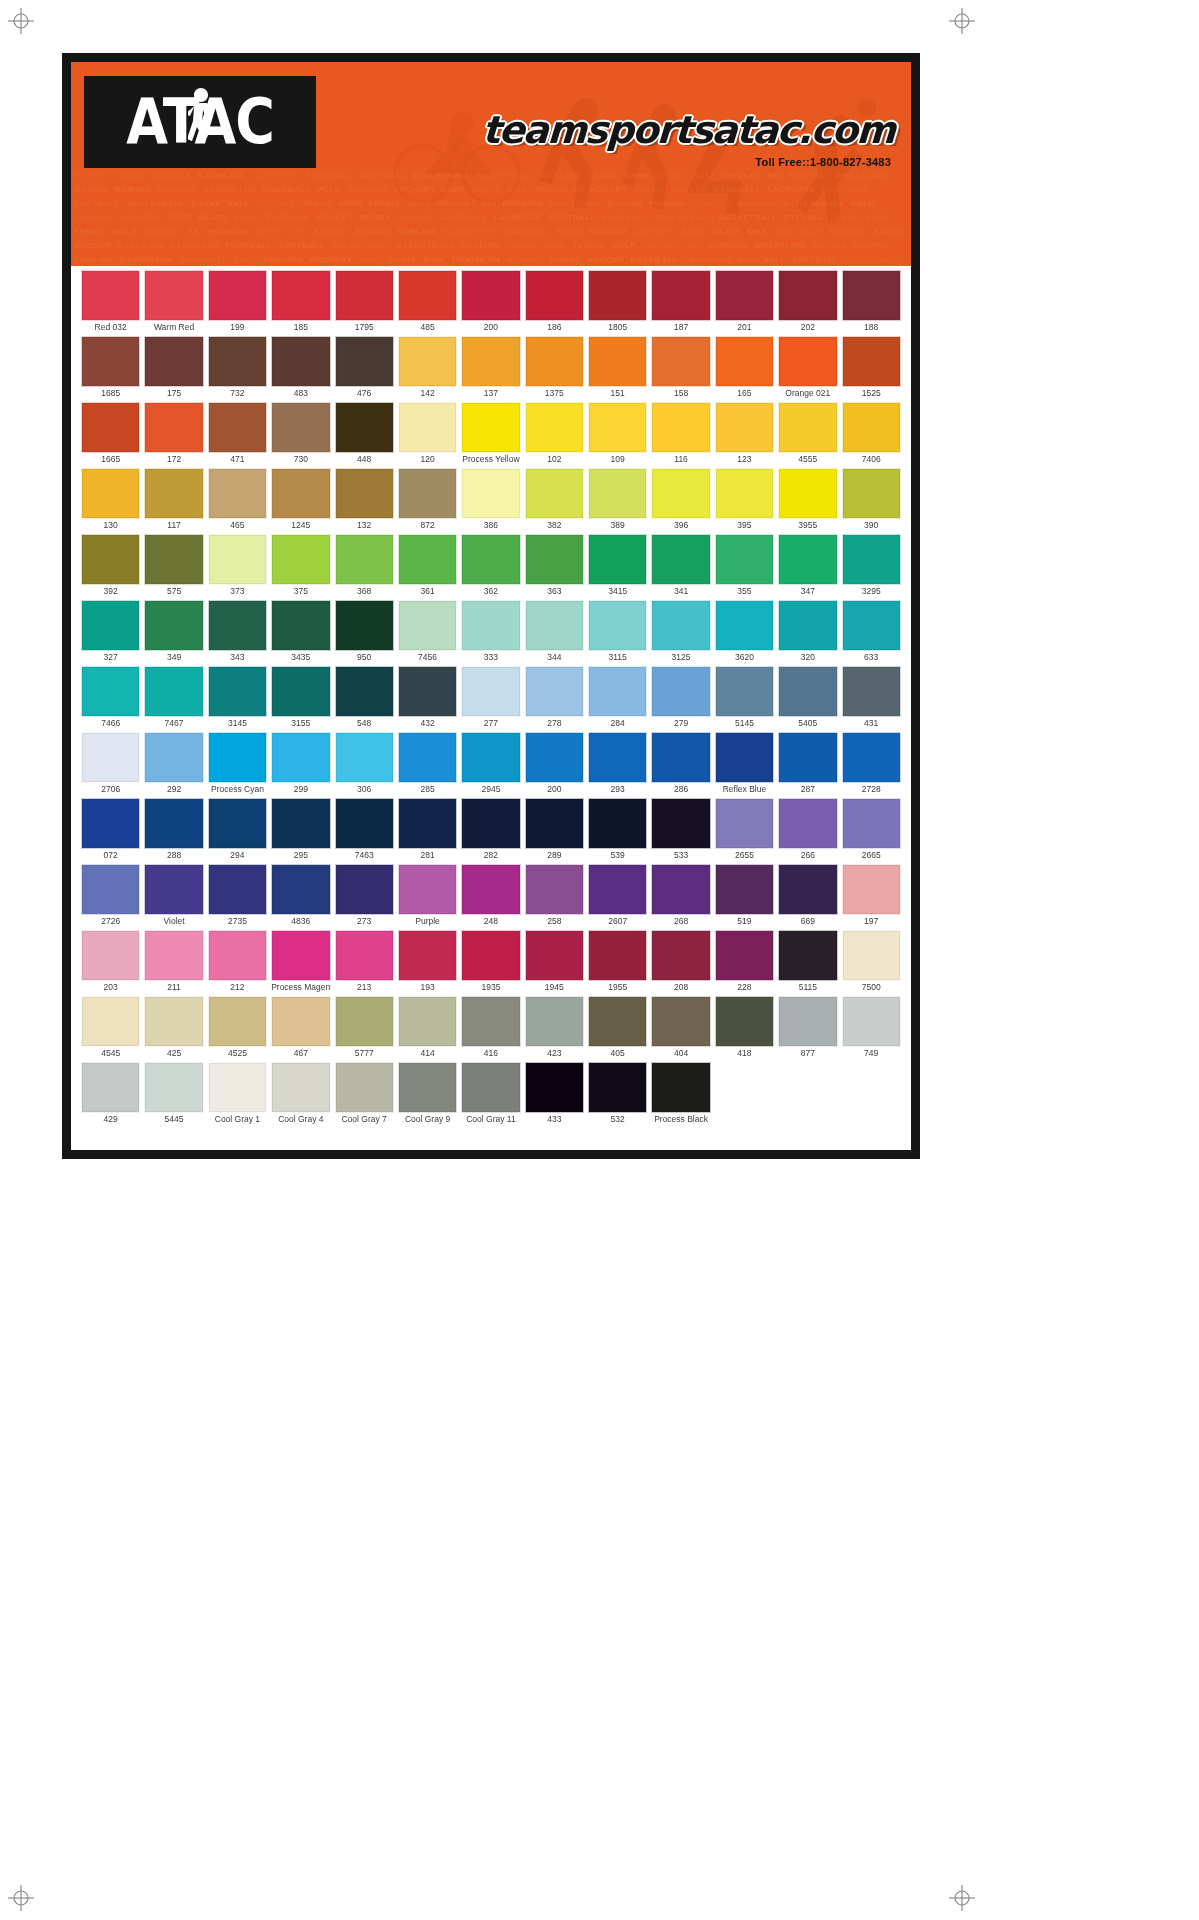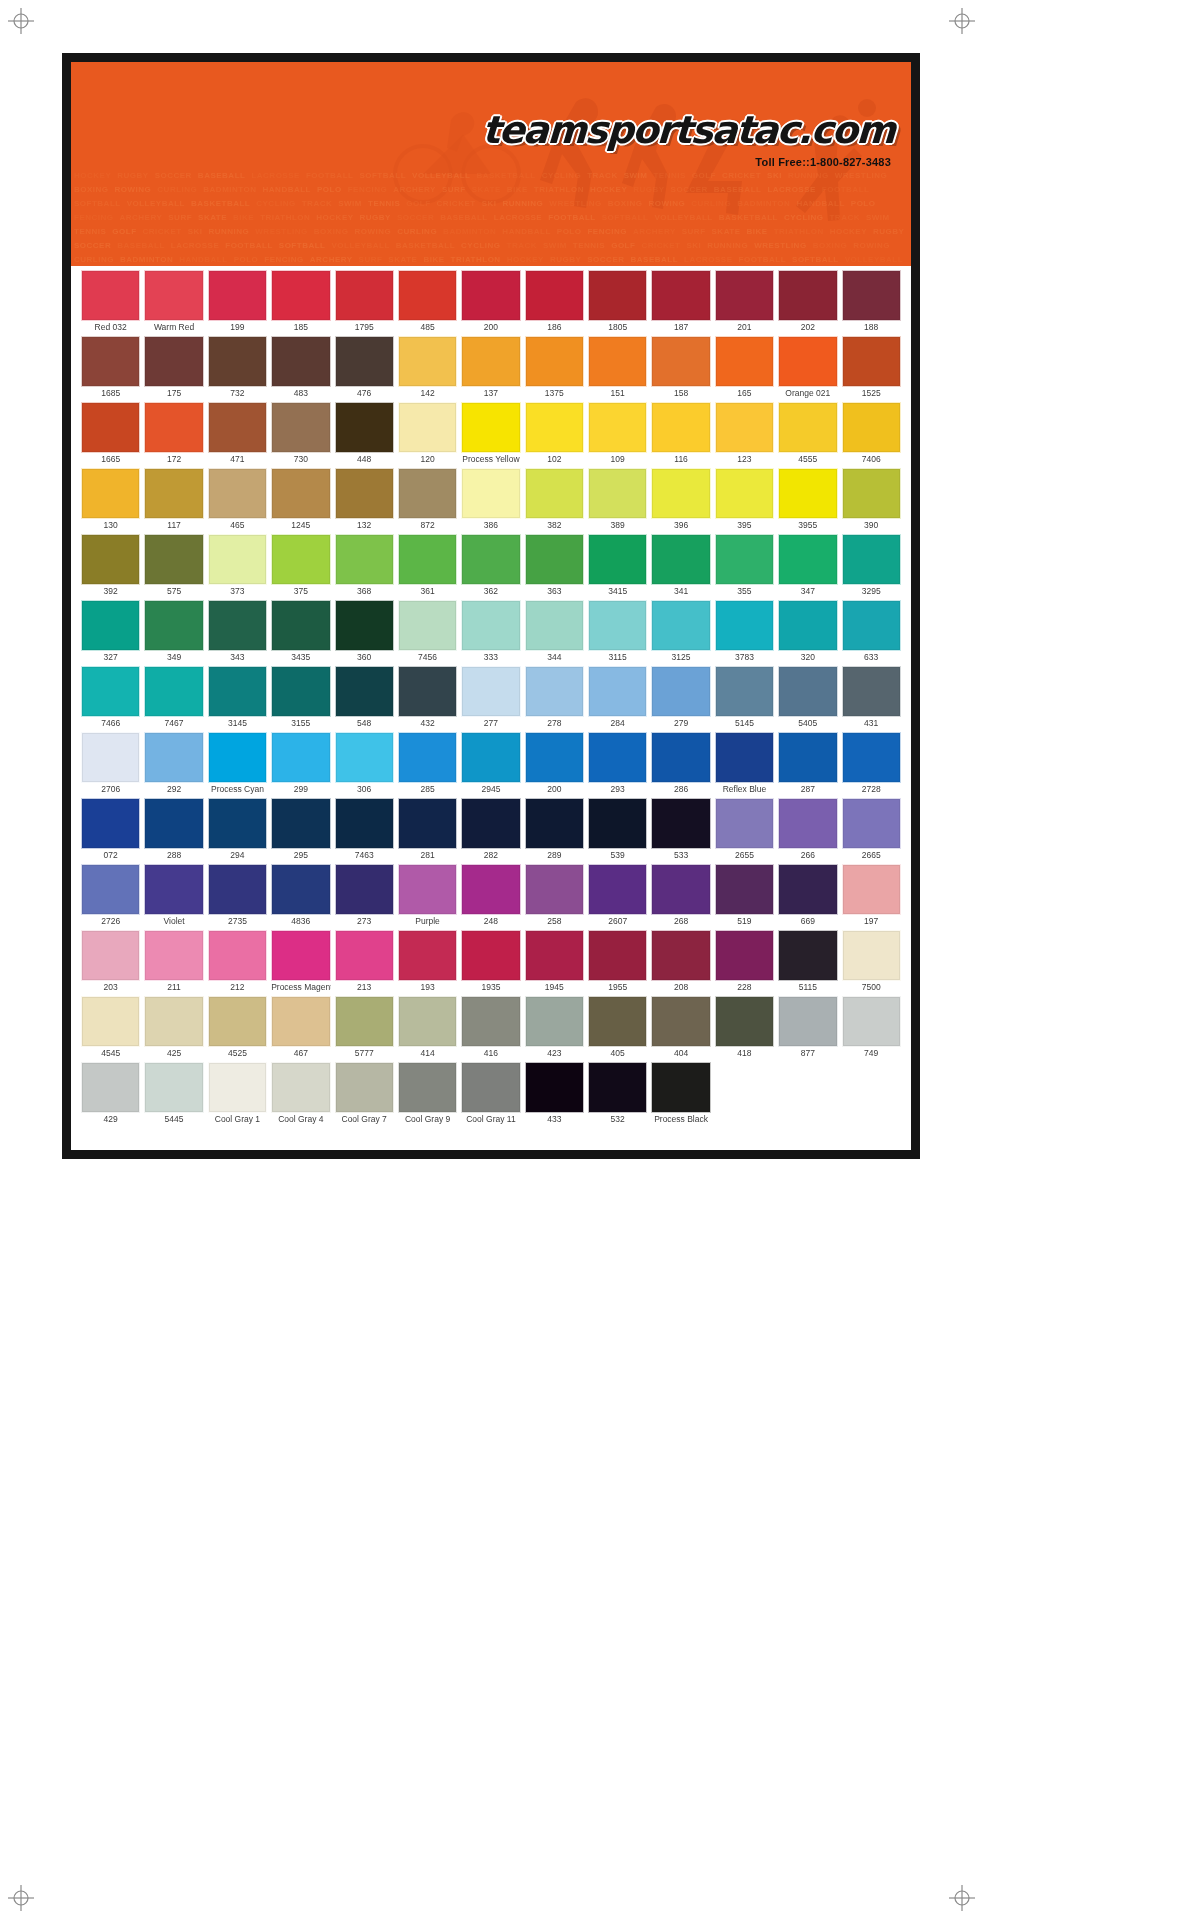--- a/index.html
+++ b/index.html
@@ -222,20 +222,27 @@
         </g>
 
         <g class="sil" opacity=".4">
           <path d="M762 56 c8 -7 18 0 18 9 c0 8 -7 12 -13 11 l-2 28 l18 -18 l8 8 l-24 26 l2 38 l-12 1 l-3 -32 l-20 24 l-9 -7 l22 -30 l-4 -34 z"></path>
           <circle cx="796" cy="46" r="9"></circle>
         </g>
       </svg>
 
       <div id="wordcloud"><span style="font-size:8px;opacity:0.35">HOCKEY</span><span style="font-size:8px;opacity:0.48">RUGBY</span><span style="font-size:8px;opacity:0.61">SOCCER</span><span style="font-size:8px;opacity:0.74">BASEBALL</span><span style="font-size:8px;opacity:0.37">LACROSSE</span><span style="font-size:8px;opacity:0.50">FOOTBALL</span><span style="font-size:8px;opacity:0.63">SOFTBALL</span><span style="font-size:8px;opacity:0.76">VOLLEYBALL</span><span style="font-size:8px;opacity:0.39">BASKETBALL</span><span style="font-size:8px;opacity:0.52">CYCLING</span><span style="font-size:8px;opacity:0.65">TRACK</span><span style="font-size:8px;opacity:0.78">SWIM</span><span style="font-size:8px;opacity:0.41">TENNIS</span><span style="font-size:8px;opacity:0.54">GOLF</span><span style="font-size:8px;opacity:0.67">CRICKET</span><span style="font-size:8px;opacity:0.80">SKI</span><span style="font-size:8px;opacity:0.43">RUNNING</span><span style="font-size:8px;opacity:0.56">WRESTLING</span><span style="font-size:8px;opacity:0.69">BOXING</span><span style="font-size:8px;opacity:0.82">ROWING</span><span style="font-size:8px;opacity:0.45">CURLING</span><span style="font-size:8px;opacity:0.58">BADMINTON</span><span style="font-size:8px;opacity:0.71">HANDBALL</span><span style="font-size:8px;opacity:0.84">POLO</span><span style="font-size:8px;opacity:0.47">FENCING</span><span style="font-size:8px;opacity:0.60">ARCHERY</span><span style="font-size:8px;opacity:0.73">SURF</span><span style="font-size:8px;opacity:0.36">SKATE</span><span style="font-size:8px;opacity:0.49">BIKE</span><span style="font-size:8px;opacity:0.62">TRIATHLON</span><span style="font-size:8px;opacity:0.75">HOCKEY</span><span style="font-size:8px;opacity:0.38">RUGBY</span><span style="font-size:8px;opacity:0.51">SOCCER</span><span style="font-size:8px;opacity:0.64">BASEBALL</span><span style="font-size:8px;opacity:0.77">LACROSSE</span><span style="font-size:8px;opacity:0.40">FOOTBALL</span><span style="font-size:8px;opacity:0.53">SOFTBALL</span><span style="font-size:8px;opacity:0.66">VOLLEYBALL</span><span style="font-size:8px;opacity:0.79">BASKETBALL</span><span style="font-size:8px;opacity:0.42">CYCLING</span><span style="font-size:8px;opacity:0.55">TRACK</span><span style="font-size:8px;opacity:0.68">SWIM</span><span style="font-size:8px;opacity:0.81">TENNIS</span><span style="font-size:8px;opacity:0.44">GOLF</span><span style="font-size:8px;opacity:0.57">CRICKET</span><span style="font-size:8px;opacity:0.70">SKI</span><span style="font-size:8px;opacity:0.83">RUNNING</span><span style="font-size:8px;opacity:0.46">WRESTLING</span><span style="font-size:8px;opacity:0.59">BOXING</span><span style="font-size:8px;opacity:0.72">ROWING</span><span style="font-size:8px;opacity:0.35">CURLING</span><span style="font-size:8px;opacity:0.48">BADMINTON</span><span style="font-size:8px;opacity:0.61">HANDBALL</span><span style="font-size:8px;opacity:0.74">POLO</span><span style="font-size:8px;opacity:0.37">FENCING</span><span style="font-size:8px;opacity:0.50">ARCHERY</span><span style="font-size:8px;opacity:0.63">SURF</span><span style="font-size:8px;opacity:0.76">SKATE</span><span style="font-size:8px;opacity:0.39">BIKE</span><span style="font-size:8px;opacity:0.52">TRIATHLON</span><span style="font-size:8px;opacity:0.65">HOCKEY</span><span style="font-size:8px;opacity:0.78">RUGBY</span><span style="font-size:8px;opacity:0.41">SOCCER</span><span style="font-size:8px;opacity:0.54">BASEBALL</span><span style="font-size:8px;opacity:0.67">LACROSSE</span><span style="font-size:8px;opacity:0.80">FOOTBALL</span><span style="font-size:8px;opacity:0.43">SOFTBALL</span><span style="font-size:8px;opacity:0.56">VOLLEYBALL</span><span style="font-size:8px;opacity:0.69">BASKETBALL</span><span style="font-size:8px;opacity:0.82">CYCLING</span><span style="font-size:8px;opacity:0.45">TRACK</span><span style="font-size:8px;opacity:0.58">SWIM</span><span style="font-size:8px;opacity:0.71">TENNIS</span><span style="font-size:8px;opacity:0.84">GOLF</span><span style="font-size:8px;opacity:0.47">CRICKET</span><span style="font-size:8px;opacity:0.60">SKI</span><span style="font-size:8px;opacity:0.73">RUNNING</span><span style="font-size:8px;opacity:0.36">WRESTLING</span><span style="font-size:8px;opacity:0.49">BOXING</span><span style="font-size:8px;opacity:0.62">ROWING</span><span style="font-size:8px;opacity:0.75">CURLING</span><span style="font-size:8px;opacity:0.38">BADMINTON</span><span style="font-size:8px;opacity:0.51">HANDBALL</span><span style="font-size:8px;opacity:0.64">POLO</span><span style="font-size:8px;opacity:0.77">FENCING</span><span style="font-size:8px;opacity:0.40">ARCHERY</span><span style="font-size:8px;opacity:0.53">SURF</span><span style="font-size:8px;opacity:0.66">SKATE</span><span style="font-size:8px;opacity:0.79">BIKE</span><span style="font-size:8px;opacity:0.42">TRIATHLON</span><span style="font-size:8px;opacity:0.55">HOCKEY</span><span style="font-size:8px;opacity:0.68">RUGBY</span><span style="font-size:8px;opacity:0.81">SOCCER</span><span style="font-size:8px;opacity:0.44">BASEBALL</span><span style="font-size:8px;opacity:0.57">LACROSSE</span><span style="font-size:8px;opacity:0.70">FOOTBALL</span><span style="font-size:8px;opacity:0.83">SOFTBALL</span><span style="font-size:8px;opacity:0.46">VOLLEYBALL</span><span style="font-size:8px;opacity:0.59">BASKETBALL</span><span style="font-size:8px;opacity:0.72">CYCLING</span><span style="font-size:8px;opacity:0.35">TRACK</span><span style="font-size:8px;opacity:0.48">SWIM</span><span style="font-size:8px;opacity:0.61">TENNIS</span><span style="font-size:8px;opacity:0.74">GOLF</span><span style="font-size:8px;opacity:0.37">CRICKET</span><span style="font-size:8px;opacity:0.50">SKI</span><span style="font-size:8px;opacity:0.63">RUNNING</span><span style="font-size:8px;opacity:0.76">WRESTLING</span><span style="font-size:8px;opacity:0.39">BOXING</span><span style="font-size:8px;opacity:0.52">ROWING</span><span style="font-size:8px;opacity:0.65">CURLING</span><span style="font-size:8px;opacity:0.78">BADMINTON</span><span style="font-size:8px;opacity:0.41">HANDBALL</span><span style="font-size:8px;opacity:0.54">POLO</span><span style="font-size:8px;opacity:0.67">FENCING</span><span style="font-size:8px;opacity:0.80">ARCHERY</span><span style="font-size:8px;opacity:0.43">SURF</span><span style="font-size:8px;opacity:0.56">SKATE</span><span style="font-size:8px;opacity:0.69">BIKE</span><span style="font-size:8px;opacity:0.82">TRIATHLON</span><span style="font-size:8px;opacity:0.45">HOCKEY</span><span style="font-size:8px;opacity:0.58">RUGBY</span><span style="font-size:8px;opacity:0.71">SOCCER</span><span style="font-size:8px;opacity:0.84">BASEBALL</span><span style="font-size:8px;opacity:0.47">LACROSSE</span><span style="font-size:8px;opacity:0.60">FOOTBALL</span><span style="font-size:8px;opacity:0.73">SOFTBALL</span><span style="font-size:8px;opacity:0.36">VOLLEYBALL</span></div>
 
+      <div id="logo-box">
+        <span id="logo-text">ATAC</span>
+        <svg id="logo-figure" viewBox="0 0 26 62">
+          <path d="M13 2 c4 0 7 3 7 7 c0 4 -3 7 -7 7 c-4 0 -7 -3 -7 -7 c0 -4 3 -7 7 -7 z
+                   M10 17 l9 0 l4 13 l-5 2 l-3 -8 l-1 14 l6 12 l-4 4 l-7 -13 l-5 14 l-5 -2 l6 -18 l1 -14 l-4 9 l-5 -2 z" fill="#ffffff"></path>
+        </svg>
+      </div>
 
       <div id="brandline">
         <div id="brand-url">teamsportsatac.com</div>
         <div id="tollfree">Toll Free::1-800-827-3483</div>
       </div>
     </div>
 
     <div id="grid">
         <div class="row">
           <div class="cell">
@@ -519,21 +526,21 @@
           <div class="cell">
             <div class="chip" style="background: rgb(34, 98, 74);"></div>
             <div class="lbl">343</div>
           </div>
           <div class="cell">
             <div class="chip" style="background: rgb(29, 91, 66);"></div>
             <div class="lbl">3435</div>
           </div>
           <div class="cell">
             <div class="chip" style="background: rgb(19, 58, 36);"></div>
-            <div class="lbl">360</div>
+            <div class="lbl">950</div>
           </div>
           <div class="cell">
             <div class="chip" style="background: rgb(185, 220, 193);"></div>
             <div class="lbl">7456</div>
           </div>
           <div class="cell">
             <div class="chip" style="background: rgb(158, 216, 203);"></div>
             <div class="lbl">333</div>
           </div>
           <div class="cell">
@@ -543,21 +550,21 @@
           <div class="cell">
             <div class="chip" style="background: rgb(127, 208, 208);"></div>
             <div class="lbl">3115</div>
           </div>
           <div class="cell">
             <div class="chip" style="background: rgb(69, 191, 201);"></div>
             <div class="lbl">3125</div>
           </div>
           <div class="cell">
             <div class="chip" style="background: rgb(20, 176, 192);"></div>
-            <div class="lbl">3783</div>
+            <div class="lbl">3620</div>
           </div>
           <div class="cell">
             <div class="chip" style="background: rgb(17, 165, 171);"></div>
             <div class="lbl">320</div>
           </div>
           <div class="cell">
             <div class="chip" style="background: rgb(25, 165, 176);"></div>
             <div class="lbl">633</div>
           </div>
         </div>

